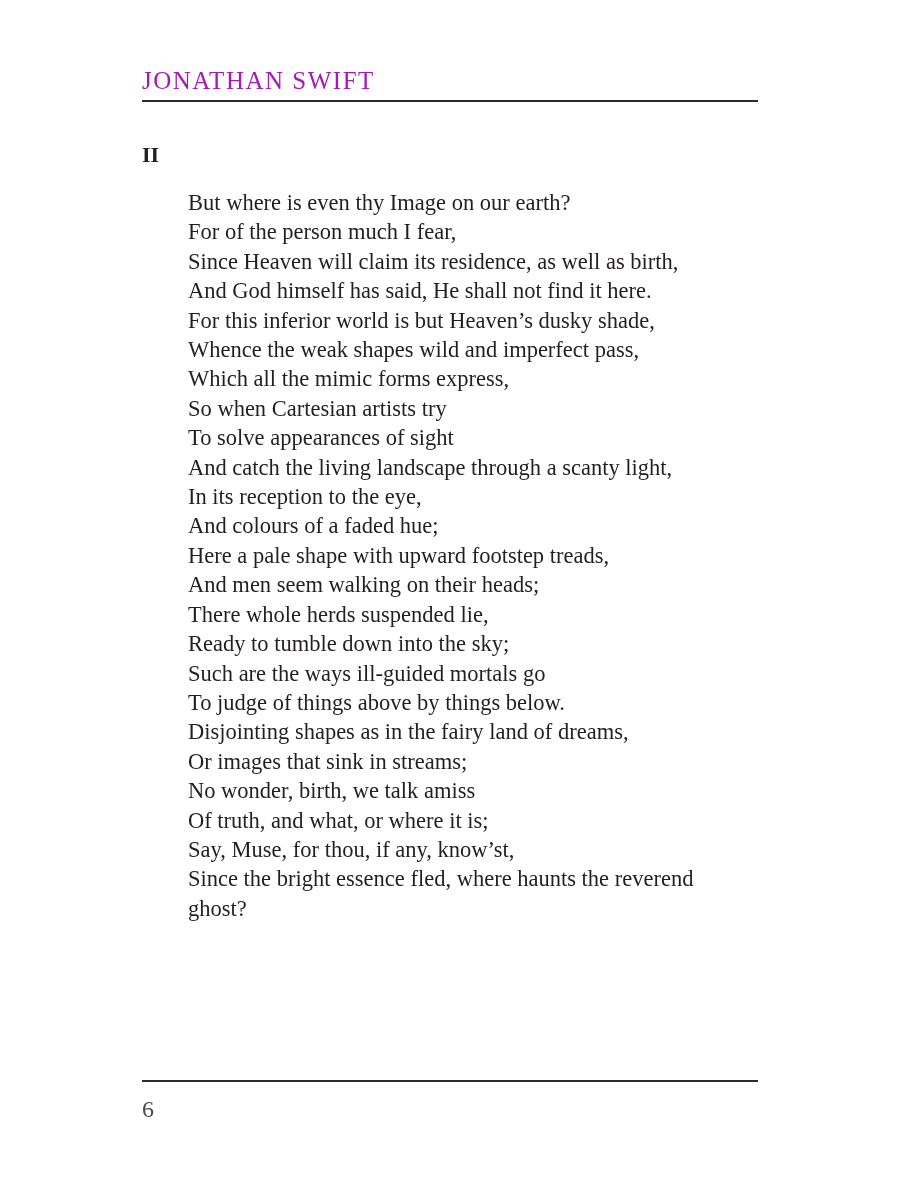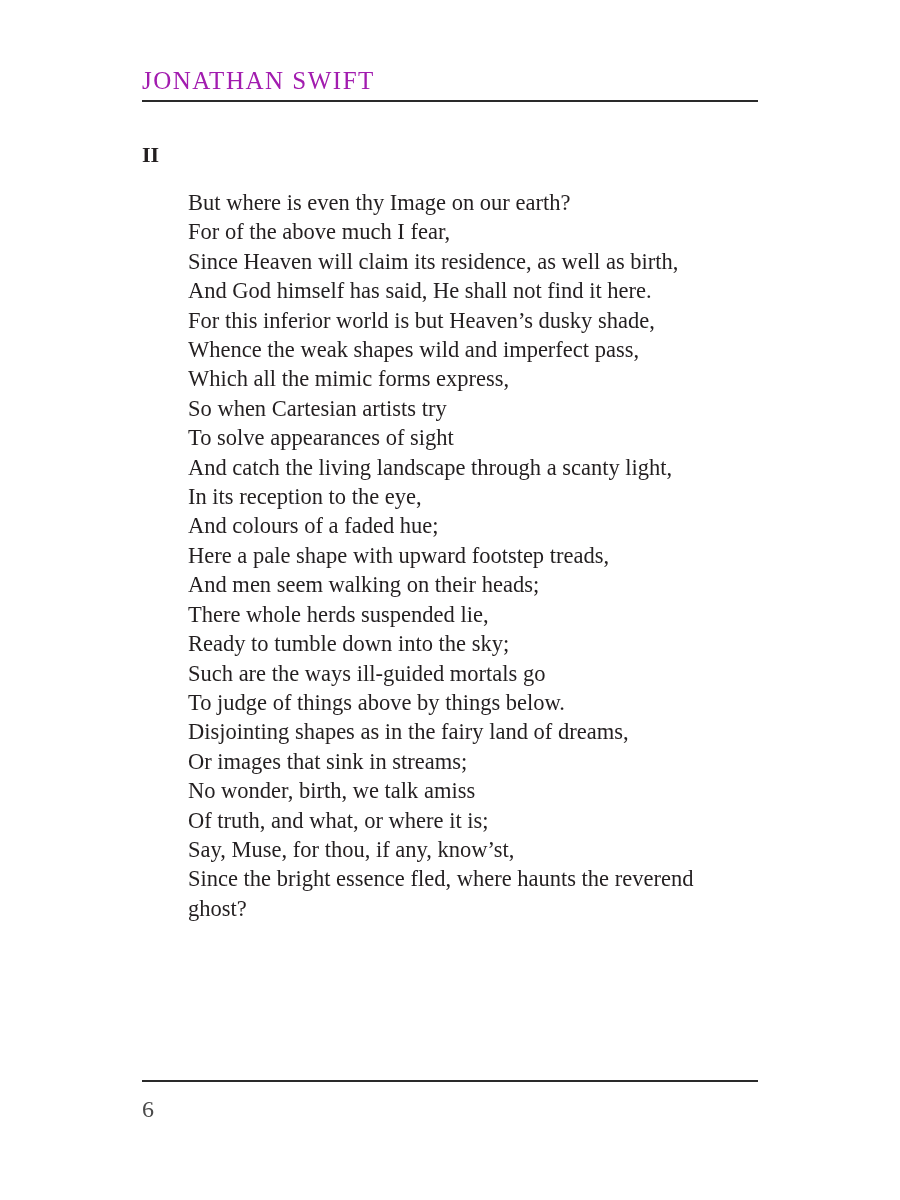--- a/index.html
+++ b/index.html
@@ -79,21 +79,21 @@
 </head>
 <body>
 
 <div class="running-head">JONATHAN SWIFT</div>
 <div class="rule-top"></div>
 
 <div class="section-heading">II</div>
 
 <ul class="poem">
   <li>But where is even thy Image on our earth?</li>
-  <li>For of the above much I fear,</li>
+  <li>For of the person much I fear,</li>
   <li>Since Heaven will claim its residence, as well as birth,</li>
   <li>And God himself has said, He shall not find it here.</li>
   <li>For this inferior world is but Heaven’s dusky shade,</li>
   <li>Whence the weak shapes wild and imperfect pass,</li>
   <li>Which all the mimic forms express,</li>
   <li>So when Cartesian artists try</li>
   <li>To solve appearances of sight</li>
   <li>And catch the living landscape through a scanty light,</li>
   <li>In its reception to the eye,</li>
   <li>And colours of a faded hue;</li>

